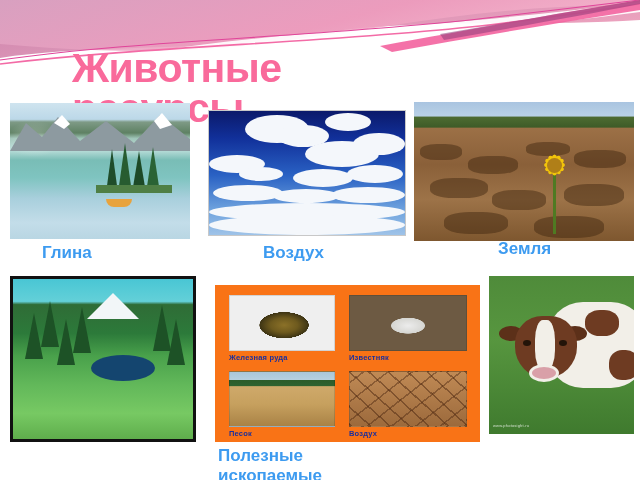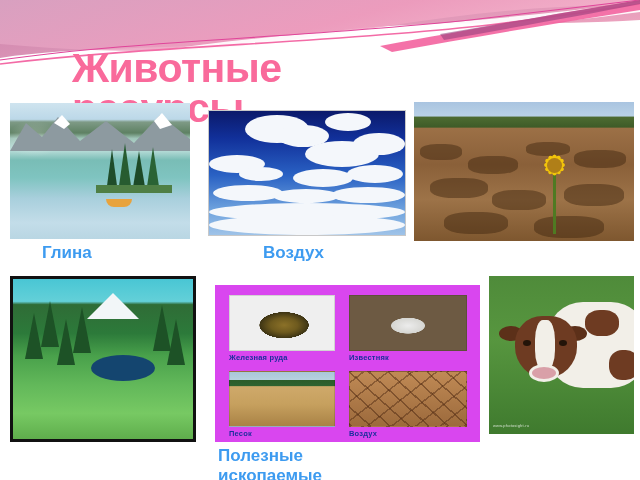--- a/index.html
+++ b/index.html
@@ -160,21 +160,21 @@
     width: 64px; height: 26px;
     border-radius: 50%;
     background: #14456f;
   }
 
   
   #panel-minerals {
     position: absolute;
     left: 215px; top: 285px;
     width: 265px; height: 157px;
-    background: #d946ef;
+    background: #f97316;
     z-index: 5;
   }
   .mineral-cell {
     position: absolute;
   }
   .mineral-img {
     width: 100%; height: 56px;
     border: 1px solid rgba(0,0,0,.12);
     box-sizing: border-box;
   }
@@ -406,15 +406,16 @@
     <div class="cow-head"></div>
     <div class="cow-blaze"></div>
     <div class="cow-eye" style="left:34px;"></div>
     <div class="cow-eye" style="left:70px;"></div>
     <div class="cow-muzzle"></div>
     <div class="watermark">www.photosight.ru</div>
   </div>
 
   <div class="caption" id="cap-water">Глина</div>
   <div class="caption" id="cap-air">Воздух</div>
+  <div class="caption" id="cap-earth">Земля</div>
   <div class="caption" id="cap-minerals">Полезные ископаемые</div>
 
 </div>
 
 </body></html>

